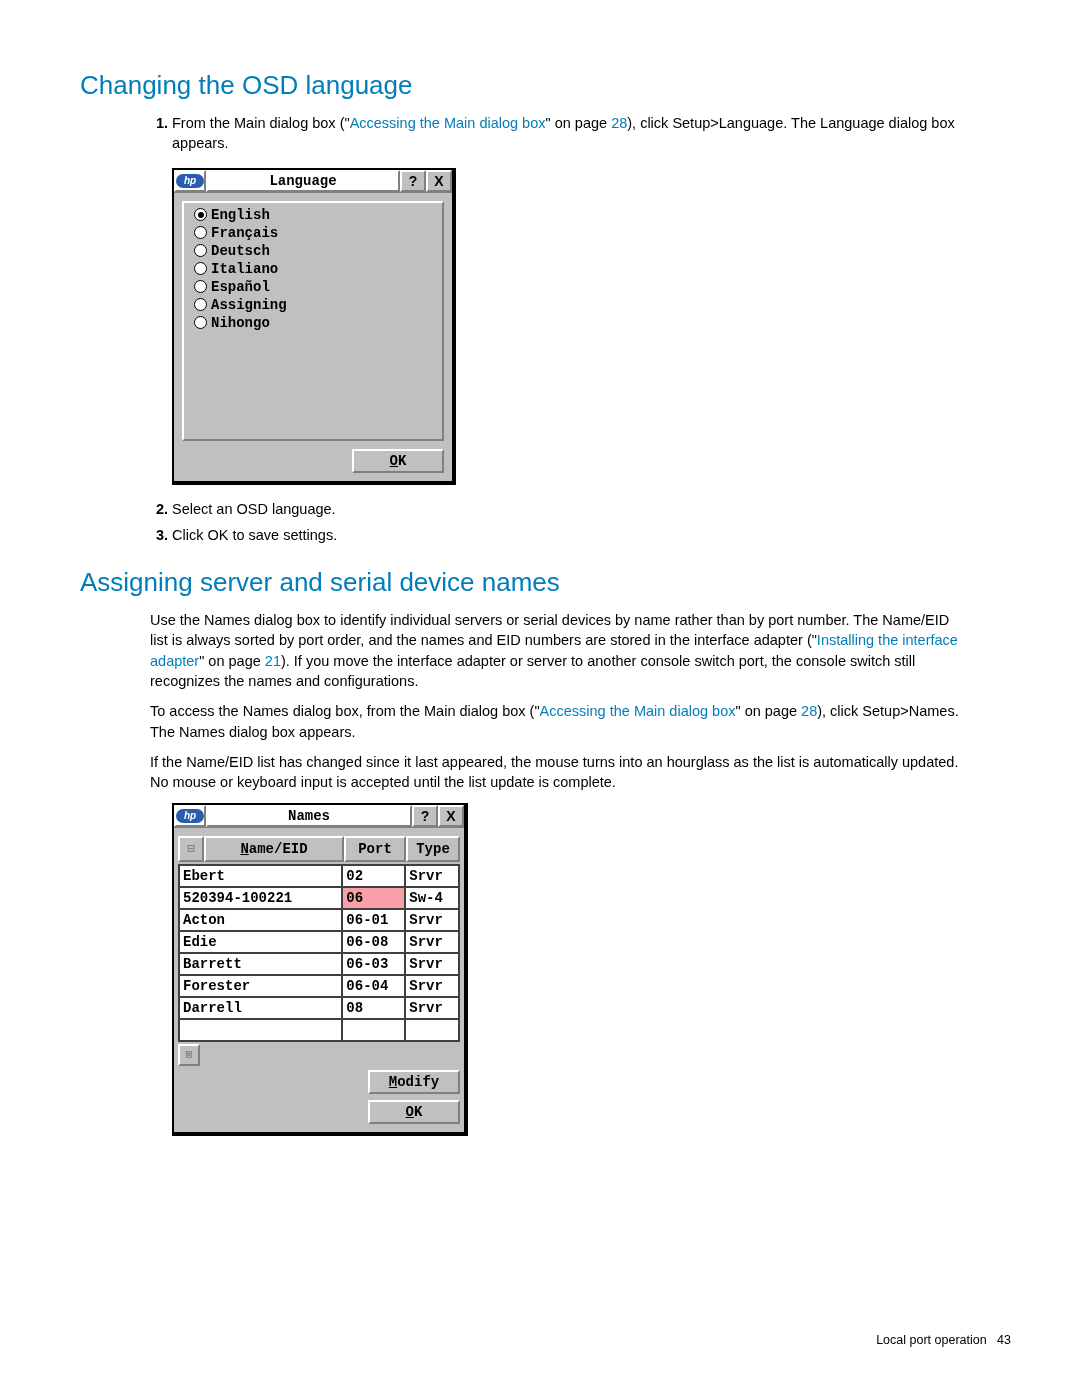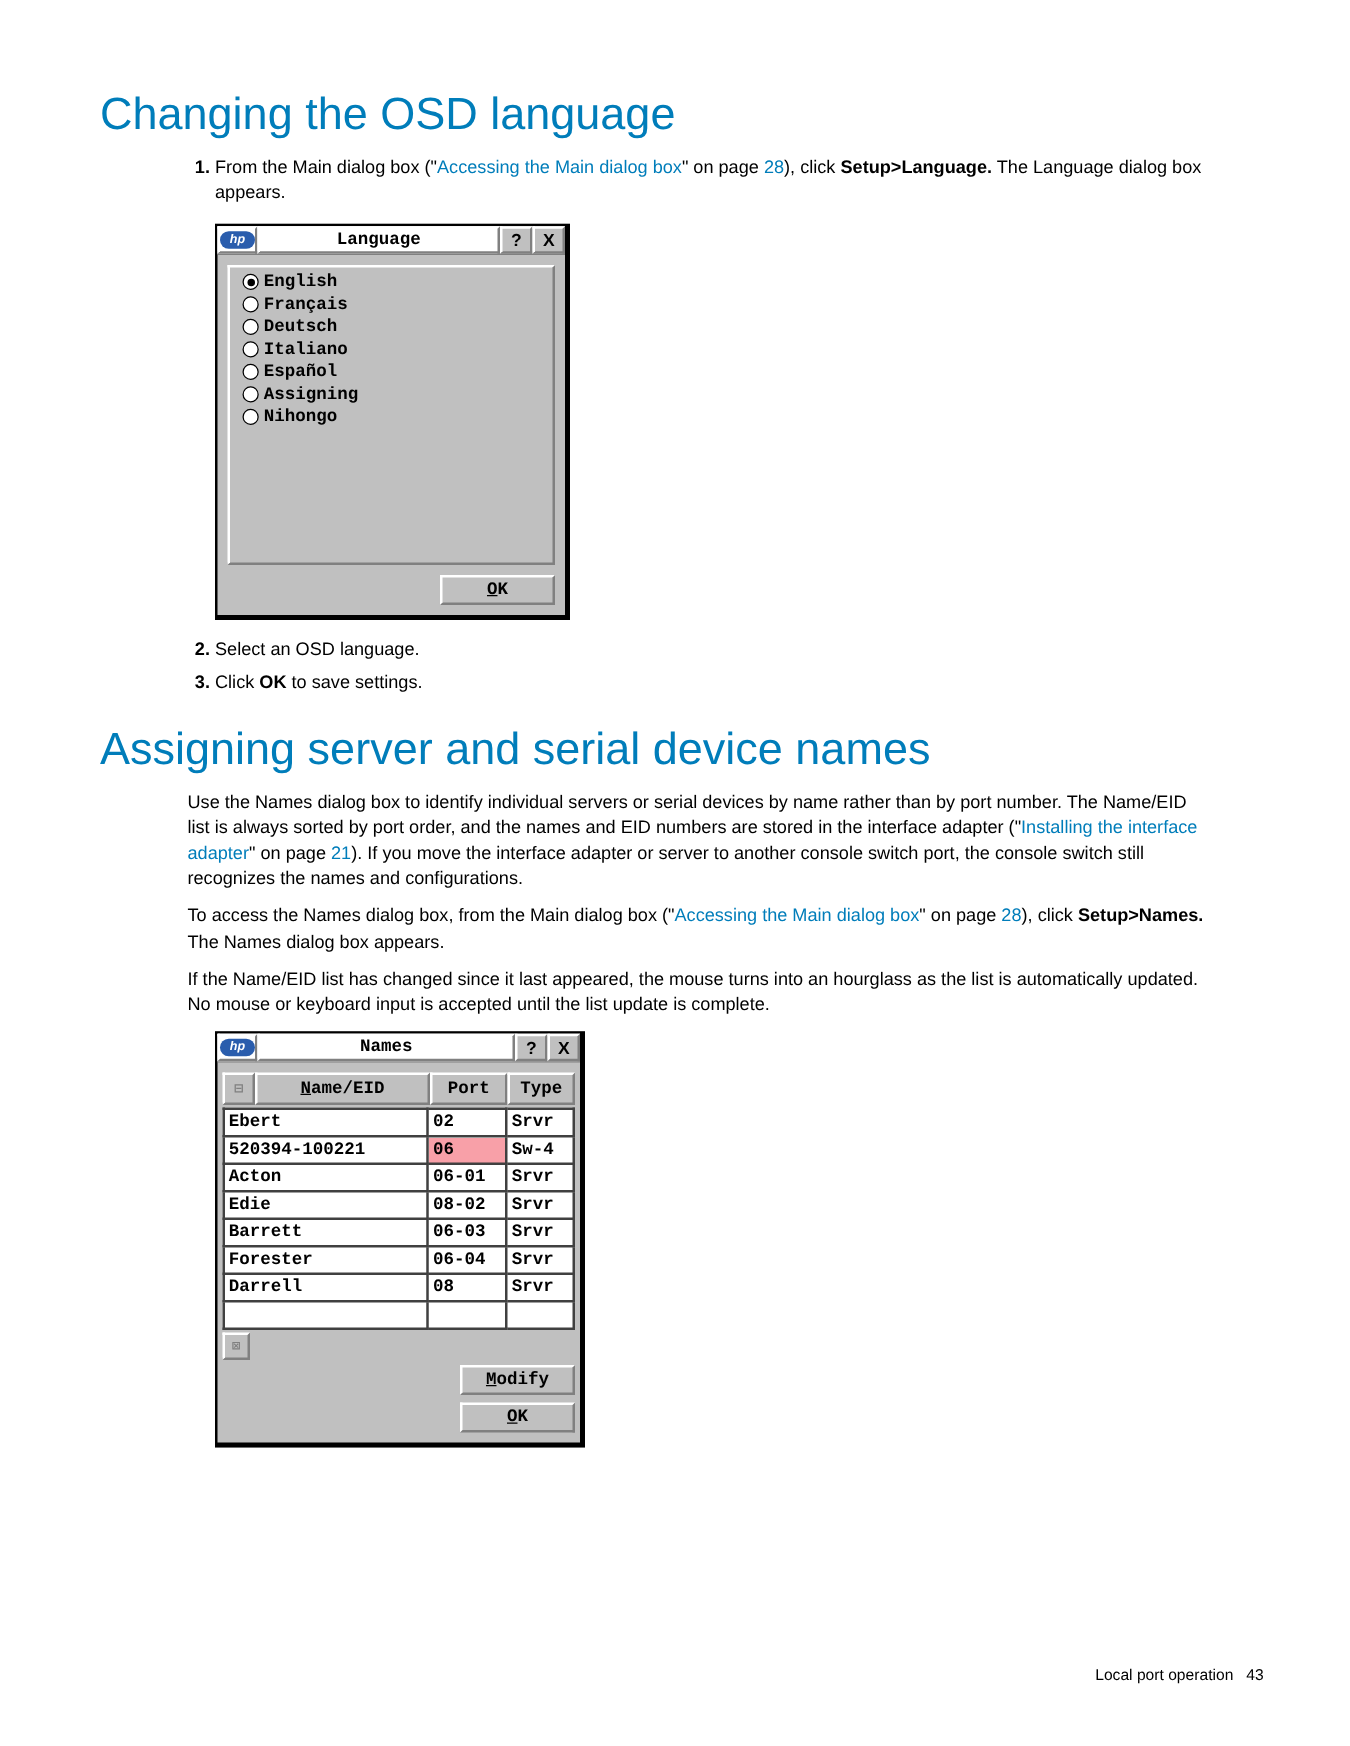--- a/index.html
+++ b/index.html
@@ -10,38 +10,38 @@
     color: #000;
     background: #fff;
     width: 1080px;
     box-sizing: border-box;
     position: relative;
     min-height: 1397px;
   }
   h2 {
     font-family: Arial, Helvetica, sans-serif;
     font-weight: 400;
-    font-size: 36px;
+    font-size: 26px;
     color: #007dba;
     margin: 0 0 12px 0;
   }
   .body-text, ol {
     margin-left: 70px;
     margin-right: 30px;
     line-height: 1.4;
   }
   ol {
     padding-left: 22px;
     margin-top: 0;
     margin-bottom: 14px;
   }
   ol li { margin-bottom: 6px; }
   ol li::marker { font-weight: bold; }
   .link { color: #007dba; }
-  .bold { font-weight: bold; }
+  .bold { font-weight: normal; }
   .body-text p { margin: 0 0 10px 0; }
   .dialog {
     margin-left: 92px;
     margin-top: 8px;
     margin-bottom: 14px;
     border-top: 2px solid #000;
     border-left: 2px solid #000;
     border-right: 4px solid #000;
     border-bottom: 4px solid #000;
     background: #c0c0c0;
@@ -312,21 +312,21 @@
               <td class="hl-pink">06</td>
               <td>Sw-4</td>
             </tr>
             <tr>
               <td>Acton</td>
               <td>06-01</td>
               <td>Srvr</td>
             </tr>
             <tr>
               <td>Edie</td>
-              <td>08-02</td>
+              <td>06-08</td>
               <td>Srvr</td>
             </tr>
             <tr>
               <td>Barrett</td>
               <td>06-03</td>
               <td>Srvr</td>
             </tr>
             <tr>
               <td>Forester</td>
               <td>06-04</td>

